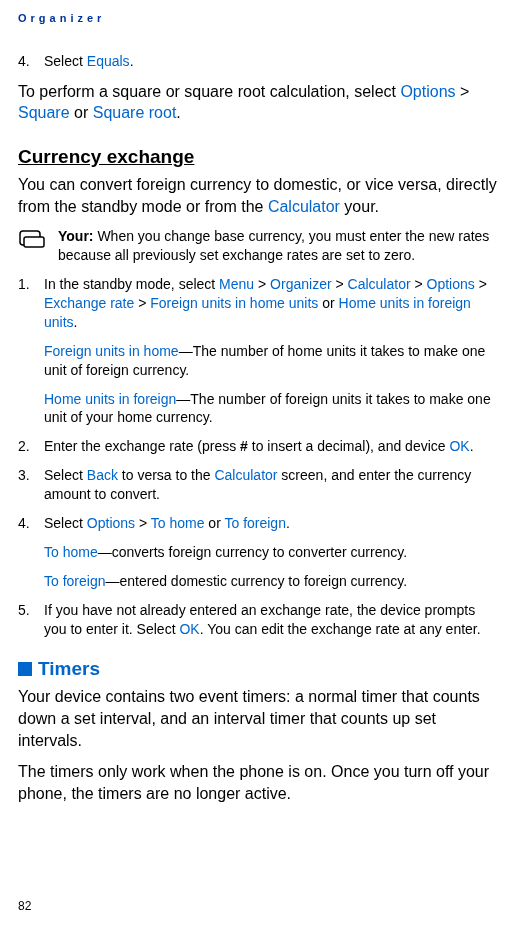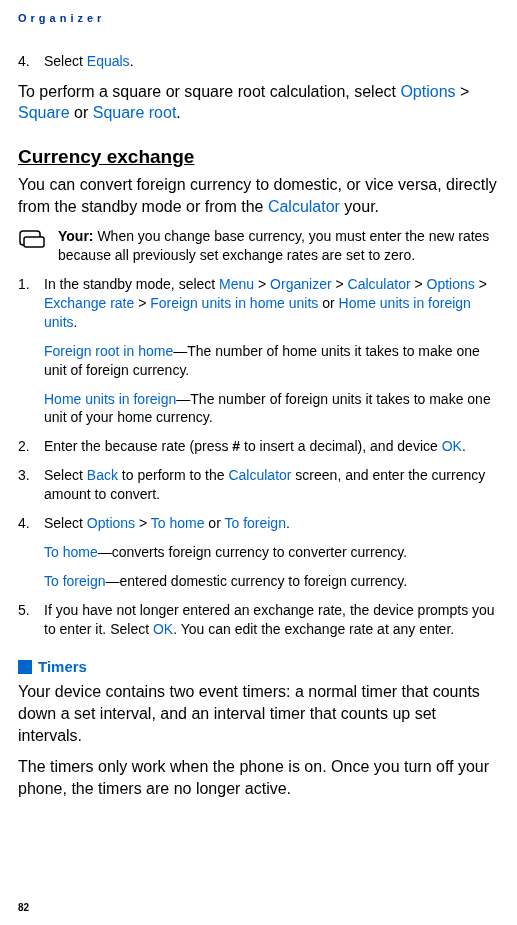--- a/index.html
+++ b/index.html
@@ -75,31 +75,31 @@
     margin-top: 20px;
     margin-bottom: 6px;
   }
   .square-bullet {
     width: 14px;
     height: 14px;
     background: #0066cc;
     margin-right: 6px;
   }
   .section-head-text {
-    font-size: 15px;
+    font-size: 19px;
     font-weight: bold;
     color: #0066cc;
   }
   .bold { font-weight: bold; }
   .page-num {
     position: absolute;
     bottom: 12px;
     left: 18px;
-    font-size: 10px;
-    font-weight: bold;
+    font-size: 12px;
+    font-weight: normal;
   }
 </style>
 </head>
 <body>
 
 <div class="header-title">Organizer</div>
 
 <div class="step">
   <div class="step-num">4.</div>
   <div class="step-body">
@@ -128,38 +128,38 @@
 </div>
 
 <div class="step">
   <div class="step-num">1.</div>
   <div class="step-body">
     <span>In the standby mode, select </span><span class="blue italic">Menu</span><span> &gt; </span><span class="blue italic">Organizer</span><span> &gt; </span><span class="blue italic">Calculator</span><span> &gt; </span><span class="blue italic">Options</span><span> &gt; </span><span class="blue italic">Exchange rate</span><span> &gt; </span><span class="blue italic">Foreign units in home units</span><span> or </span><span class="blue italic">Home units in foreign units</span><span>.</span>
   </div>
 </div>
 
 <div class="sub">
-  <span class="blue italic">Foreign root in home</span><span>—The number of home units it takes to make one unit of foreign currency.</span>
+  <span class="blue italic">Foreign units in home</span><span>—The number of home units it takes to make one unit of foreign currency.</span>
 </div>
 
 <div class="sub">
   <span class="blue italic">Home units in foreign</span><span>—The number of foreign units it takes to make one unit of your home currency.</span>
 </div>
 
 <div class="step">
   <div class="step-num">2.</div>
   <div class="step-body">
-    <span>Enter the because rate (press </span><span class="bold">#</span><span> to insert a decimal), and device </span><span class="blue italic">OK</span><span>.</span>
+    <span>Enter the exchange rate (press </span><span class="bold">#</span><span> to insert a decimal), and device </span><span class="blue italic">OK</span><span>.</span>
   </div>
 </div>
 
 <div class="step">
   <div class="step-num">3.</div>
   <div class="step-body">
-    <span>Select </span><span class="blue italic">Back</span><span> to perform to the </span><span class="blue italic">Calculator</span><span> screen, and enter the currency amount to convert.</span>
+    <span>Select </span><span class="blue italic">Back</span><span> to versa to the </span><span class="blue italic">Calculator</span><span> screen, and enter the currency amount to convert.</span>
   </div>
 </div>
 
 <div class="step">
   <div class="step-num">4.</div>
   <div class="step-body">
     <span>Select </span><span class="blue italic">Options</span><span> &gt; </span><span class="blue italic">To home</span><span> or </span><span class="blue italic">To foreign</span><span>.</span>
   </div>
 </div>
 
@@ -167,21 +167,21 @@
   <span class="blue italic">To home</span><span>—converts foreign currency to converter currency.</span>
 </div>
 
 <div class="sub">
   <span class="blue italic">To foreign</span><span>—entered domestic currency to foreign currency.</span>
 </div>
 
 <div class="step">
   <div class="step-num">5.</div>
   <div class="step-body">
-    <span>If you have not longer entered an exchange rate, the device prompts you to enter it. Select </span><span class="blue italic">OK</span><span>. You can edit the exchange rate at any enter.</span>
+    <span>If you have not already entered an exchange rate, the device prompts you to enter it. Select </span><span class="blue italic">OK</span><span>. You can edit the exchange rate at any enter.</span>
   </div>
 </div>
 
 <div class="section-head">
   <div class="square-bullet"></div>
   <div class="section-head-text">Timers</div>
 </div>
 
 <div class="para">Your device contains two event timers: a normal timer that counts down a set interval, and an interval timer that counts up set intervals.</div>
 <div class="para">The timers only work when the phone is on. Once you turn off your phone, the timers are no longer active.</div>

